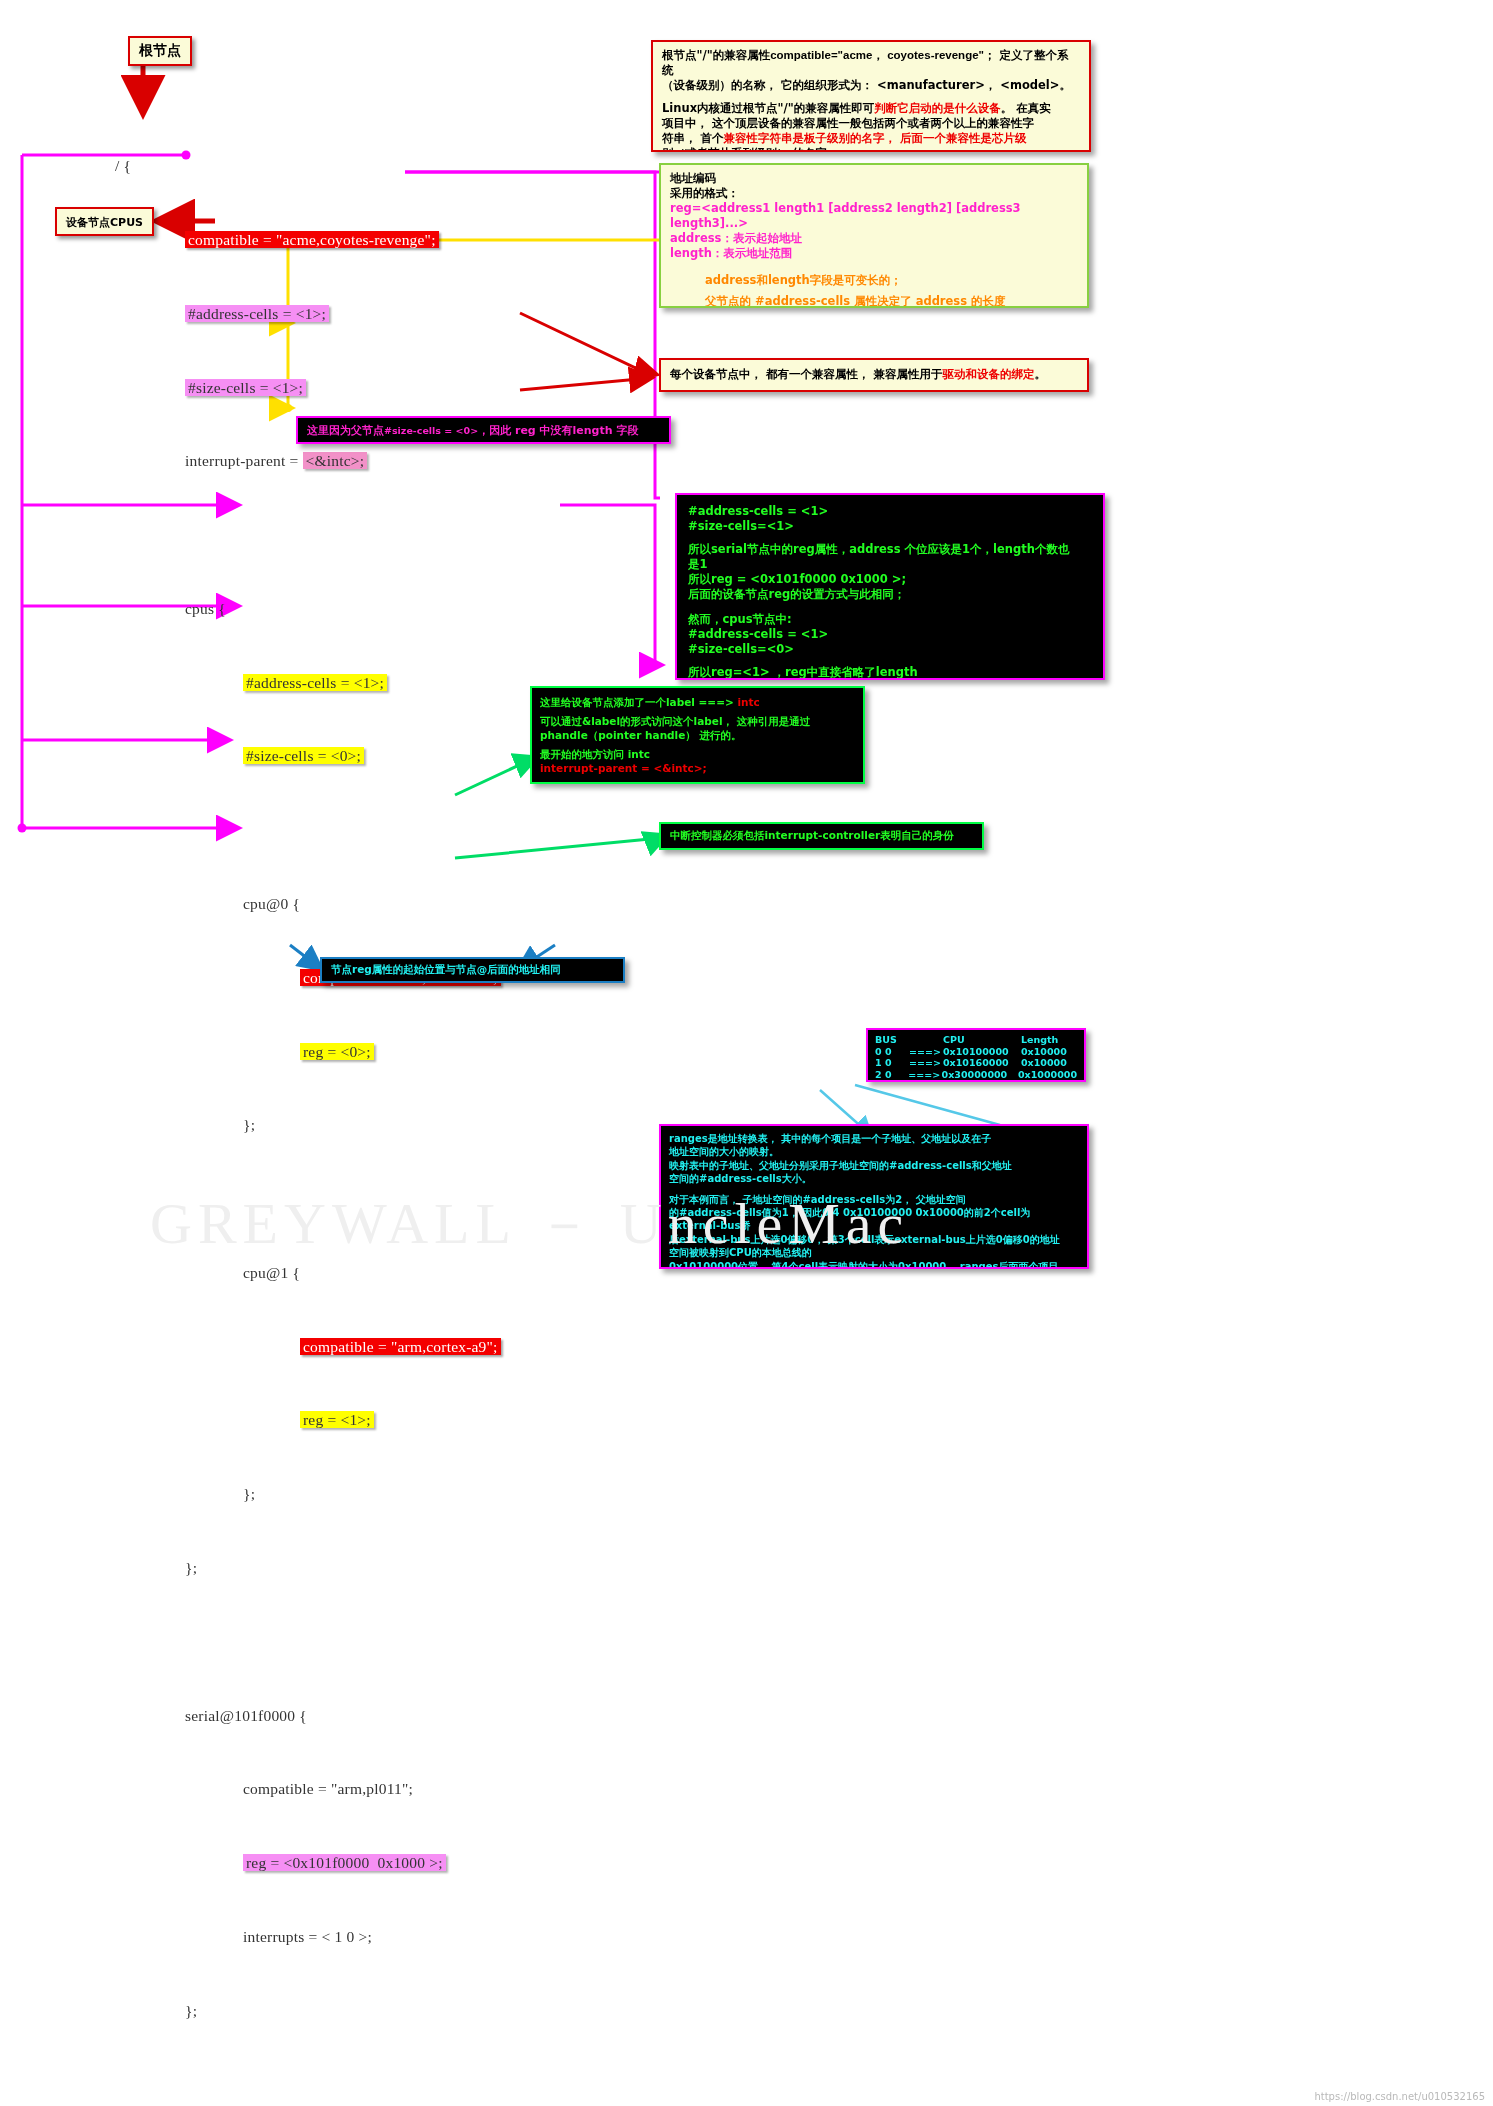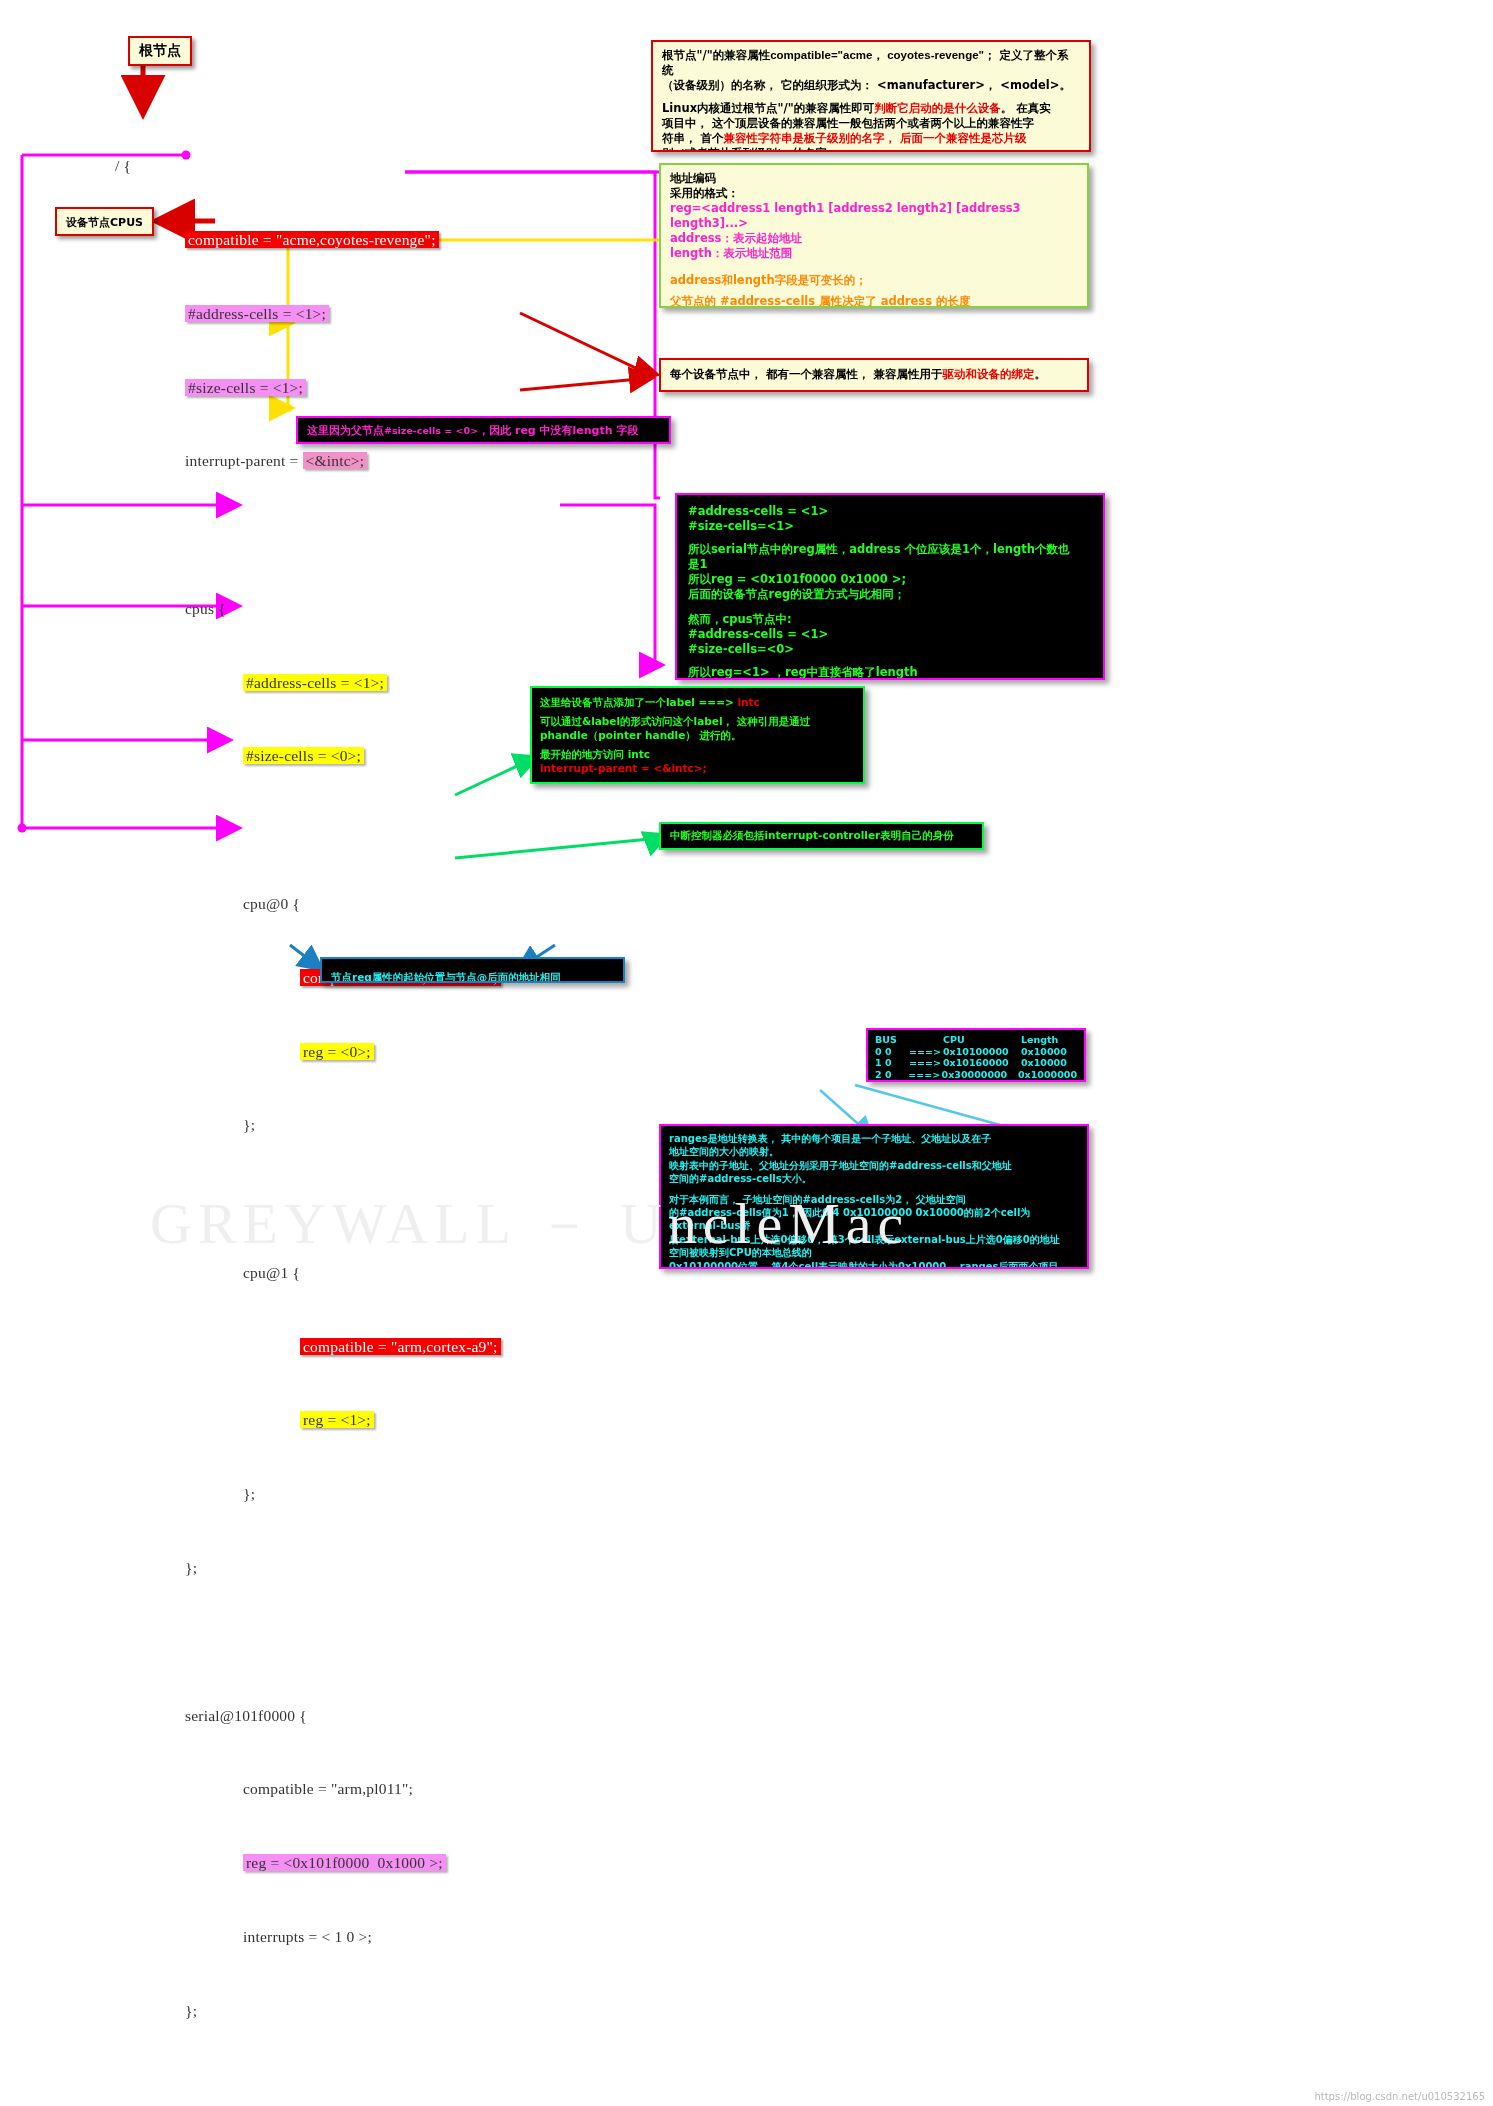--- a/index.html
+++ b/index.html
@@ -33,21 +33,21 @@
   .box-cream2{ background:#fbfbd8; border:2px solid #88d040; }
   .box-black { background:#000000; }
   .b-mag { border:2px solid #ff00ff; }
   .b-grn { border:2px solid #00ff44; }
 
   .t-cn    { font-family:"DejaVu Sans", sans-serif; font-weight:bold; }
   .t-small { font-size:11.5px; line-height:15px; }
   .t-blk   { color:#000; }
   .t-red   { color:#ee0000;text-align:right; }
   .t-mag   { color:#ff22cc; }
-  .t-ora   { color:#ff8800; }
+  .t-ora   { color:#ff8800;margin-left:35px; }
   .t-grn   { color:#22ff22; }
   .t-cyn   { color:#22f0f0; }
 
   .tag-label {
     position:absolute; background:#fbfbd8; border:2px solid #d90000;
     font-family:"DejaVu Sans", sans-serif; font-weight:bold; font-size:14px;
     color:#000; padding:4px 9px; box-shadow:3px 3px 4px rgba(0,0,0,.4);
     white-space:nowrap;
   }
   .tag-sub { font-size:11px; }
@@ -294,21 +294,21 @@
   </div>
 </div>
 
 <div class="box box-black b-grn" style="left:659px; top:822px; width:325px; height:28px;">
   <div class="box-inner t-cn" style="font-size:10.5px; padding-top:5px">
     <span class="t-grn">中断控制器必须包括</span><span class="t-grn">interrupt-controller</span><span class="t-grn">表明自己的身份</span>
   </div>
 </div>
 
 <div class="box box-black" style="left:320px; top:957px; width:305px; height:26px; border:2px solid #1b7fc4;">
-  <div class="box-inner t-cn" style="font-size:10.5px; padding-top:12px">
+  <div class="box-inner t-cn" style="font-size:10.5px; padding-top:4px">
     <span class="t-cyn">节点reg属性的起始位置与节点@后面的地址相同</span>
   </div>
 </div>
 
 <div class="box box-black b-mag" style="left:866px; top:1028px; width:220px; height:54px;">
   <div class="box-inner t-cn" style="font-size:9.5px; line-height:11.5px; padding:4px 7px">
     <div style="display:flex">
       <span class="t-cyn" style="width:34px">BUS</span>
       <span class="t-cyn" style="width:34px"></span>
       <span class="t-cyn" style="width:78px">CPU</span>

